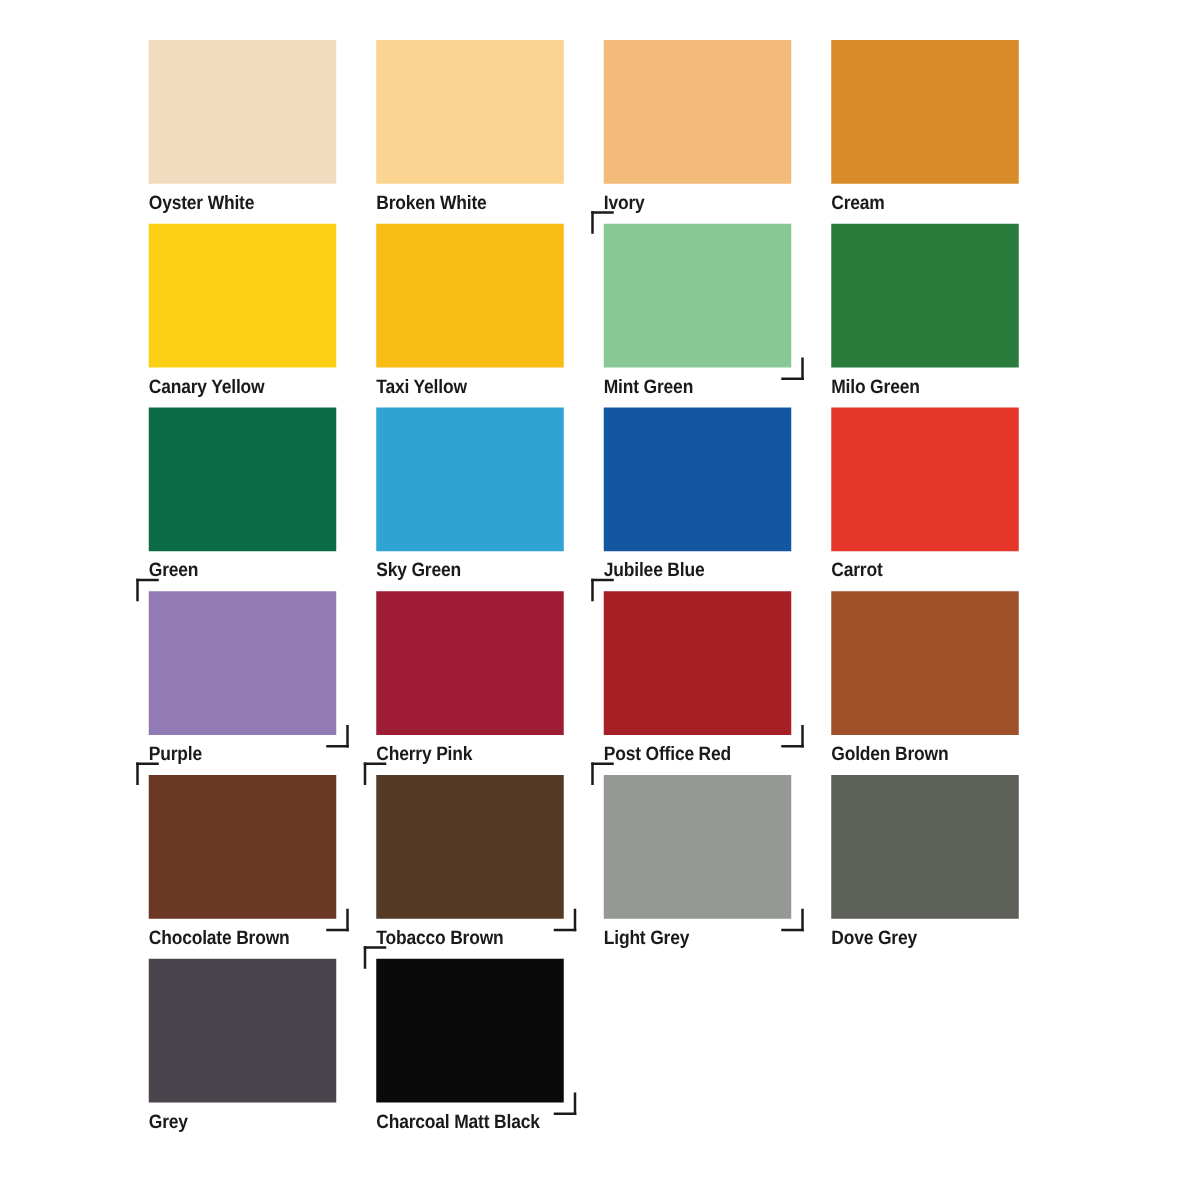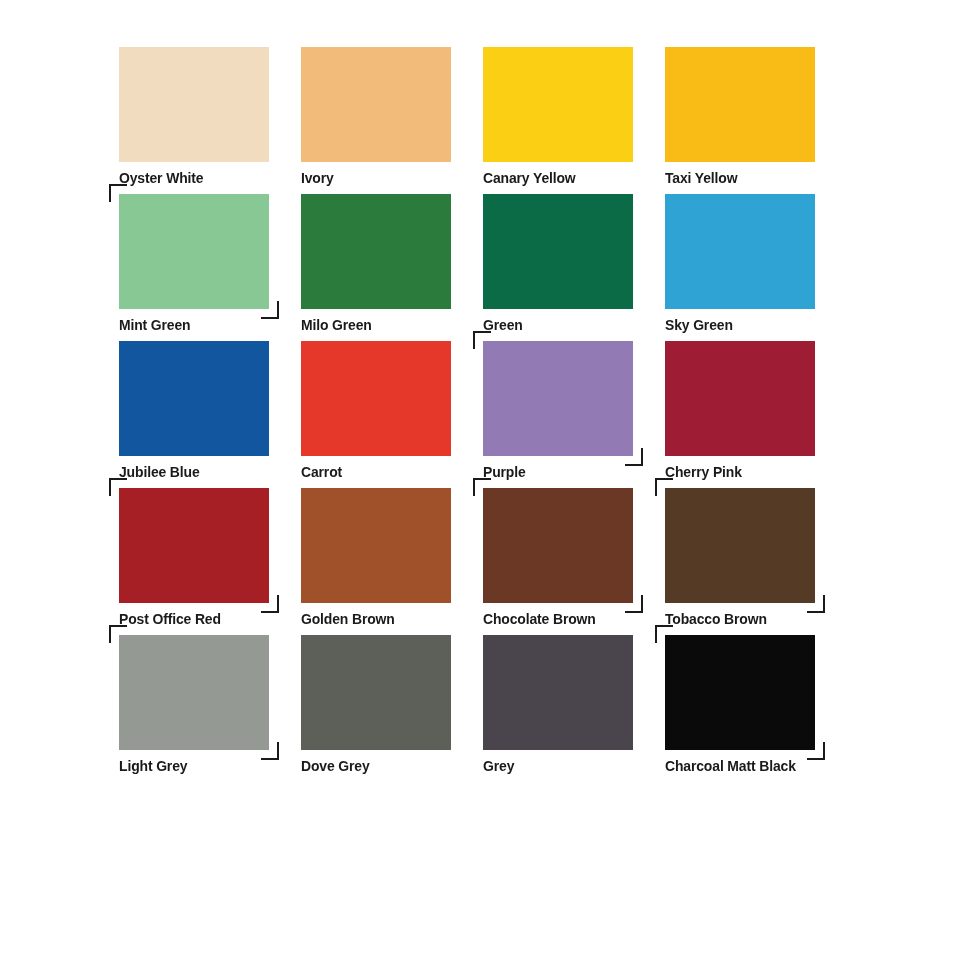--- a/index.html
+++ b/index.html
@@ -19,21 +19,21 @@
     position: relative;
     width: 960px;
     height: 960px;
     background: #ffffff;
     box-sizing: border-box;
   }
 
   .swatch-grid {
     position: absolute;
     left: 119px;
-    top: 47px;
+    top: 32px;
     width: 722px;
     display: grid;
     grid-template-columns: repeat(4, 150px);
     grid-template-rows: repeat(6, 115px);
     column-gap: 40px;
     row-gap: 36px;
     gap: 32px;
   }
 
   .swatch-cell {
@@ -120,24 +120,32 @@
 </head>
 <body style="background: rgb(255, 255, 255);">
 
 <div id="swatch-sheet" style="background: rgb(255, 255, 255);">
   <div class="swatch-grid">
       <div class="swatch-cell">
         <div class="swatch-chip" style="background: rgb(242, 220, 192);"></div>
         <div class="swatch-label" style="color: rgb(26, 26, 26);">Oyster White</div>
       </div>
       <div class="swatch-cell">
+        <div class="swatch-chip" style="background: rgb(252, 212, 146);"></div>
+        <div class="swatch-label" style="color: rgb(26, 26, 26);">Broken White</div>
+      </div>
+      <div class="swatch-cell">
         <div class="swatch-chip" style="background: rgb(243, 187, 121);"></div>
         <div class="swatch-label" style="color: rgb(26, 26, 26);">Ivory</div>
       </div>
       <div class="swatch-cell">
+        <div class="swatch-chip" style="background: rgb(215, 140, 41);"></div>
+        <div class="swatch-label" style="color: rgb(26, 26, 26);">Cream</div>
+      </div>
+      <div class="swatch-cell">
         <div class="swatch-chip" style="background: rgb(251, 207, 19);"></div>
         <div class="swatch-label" style="color: rgb(26, 26, 26);">Canary Yellow</div>
       </div>
       <div class="swatch-cell">
         <div class="swatch-chip" style="background: rgb(249, 187, 22);"></div>
         <div class="swatch-label" style="color: rgb(26, 26, 26);">Taxi Yellow</div>
       </div>
       <div class="swatch-cell">
         <div class="swatch-chip" style="background: rgb(135, 200, 149);"></div>
         <span class="crop-mark tl"></span>

